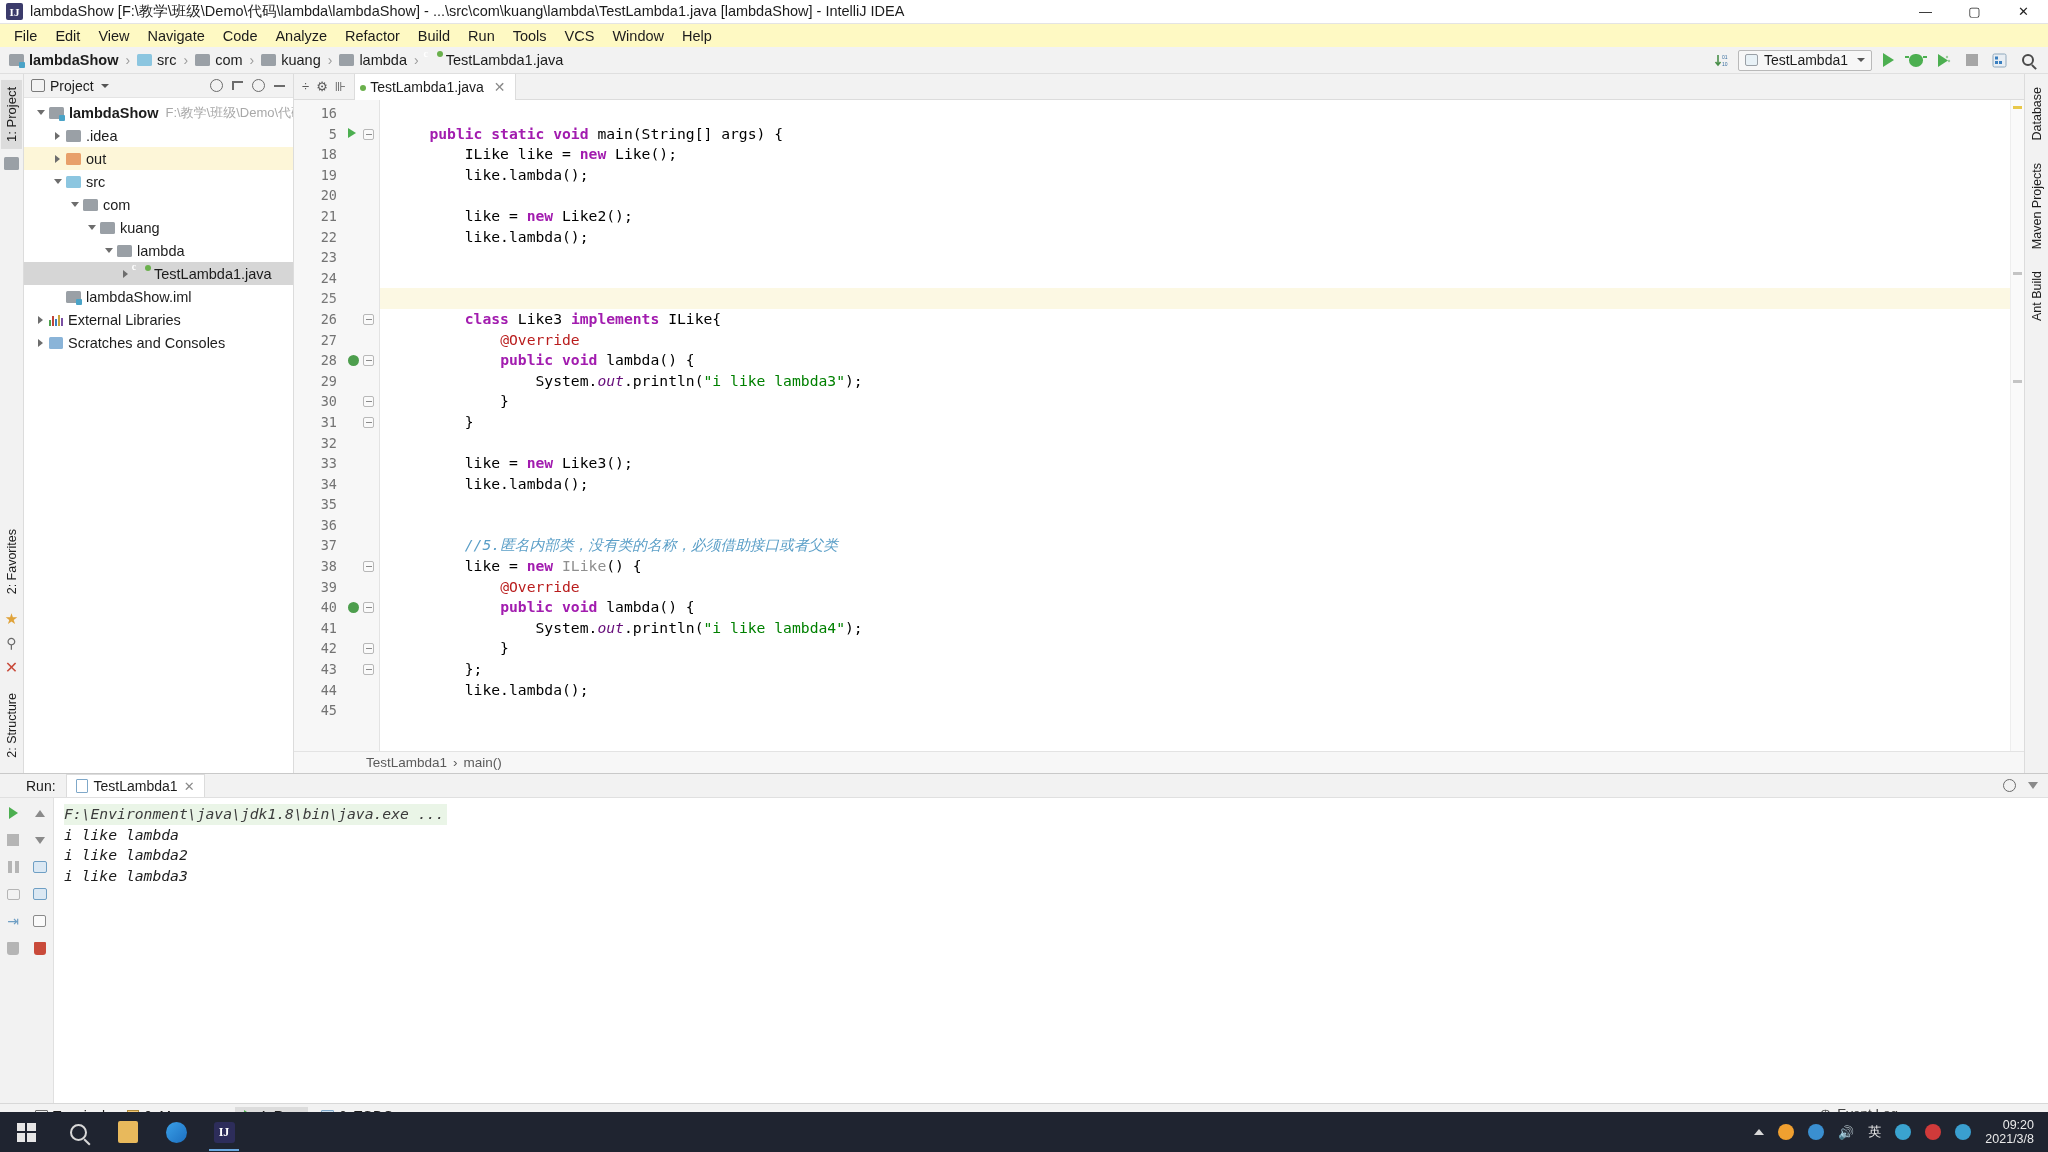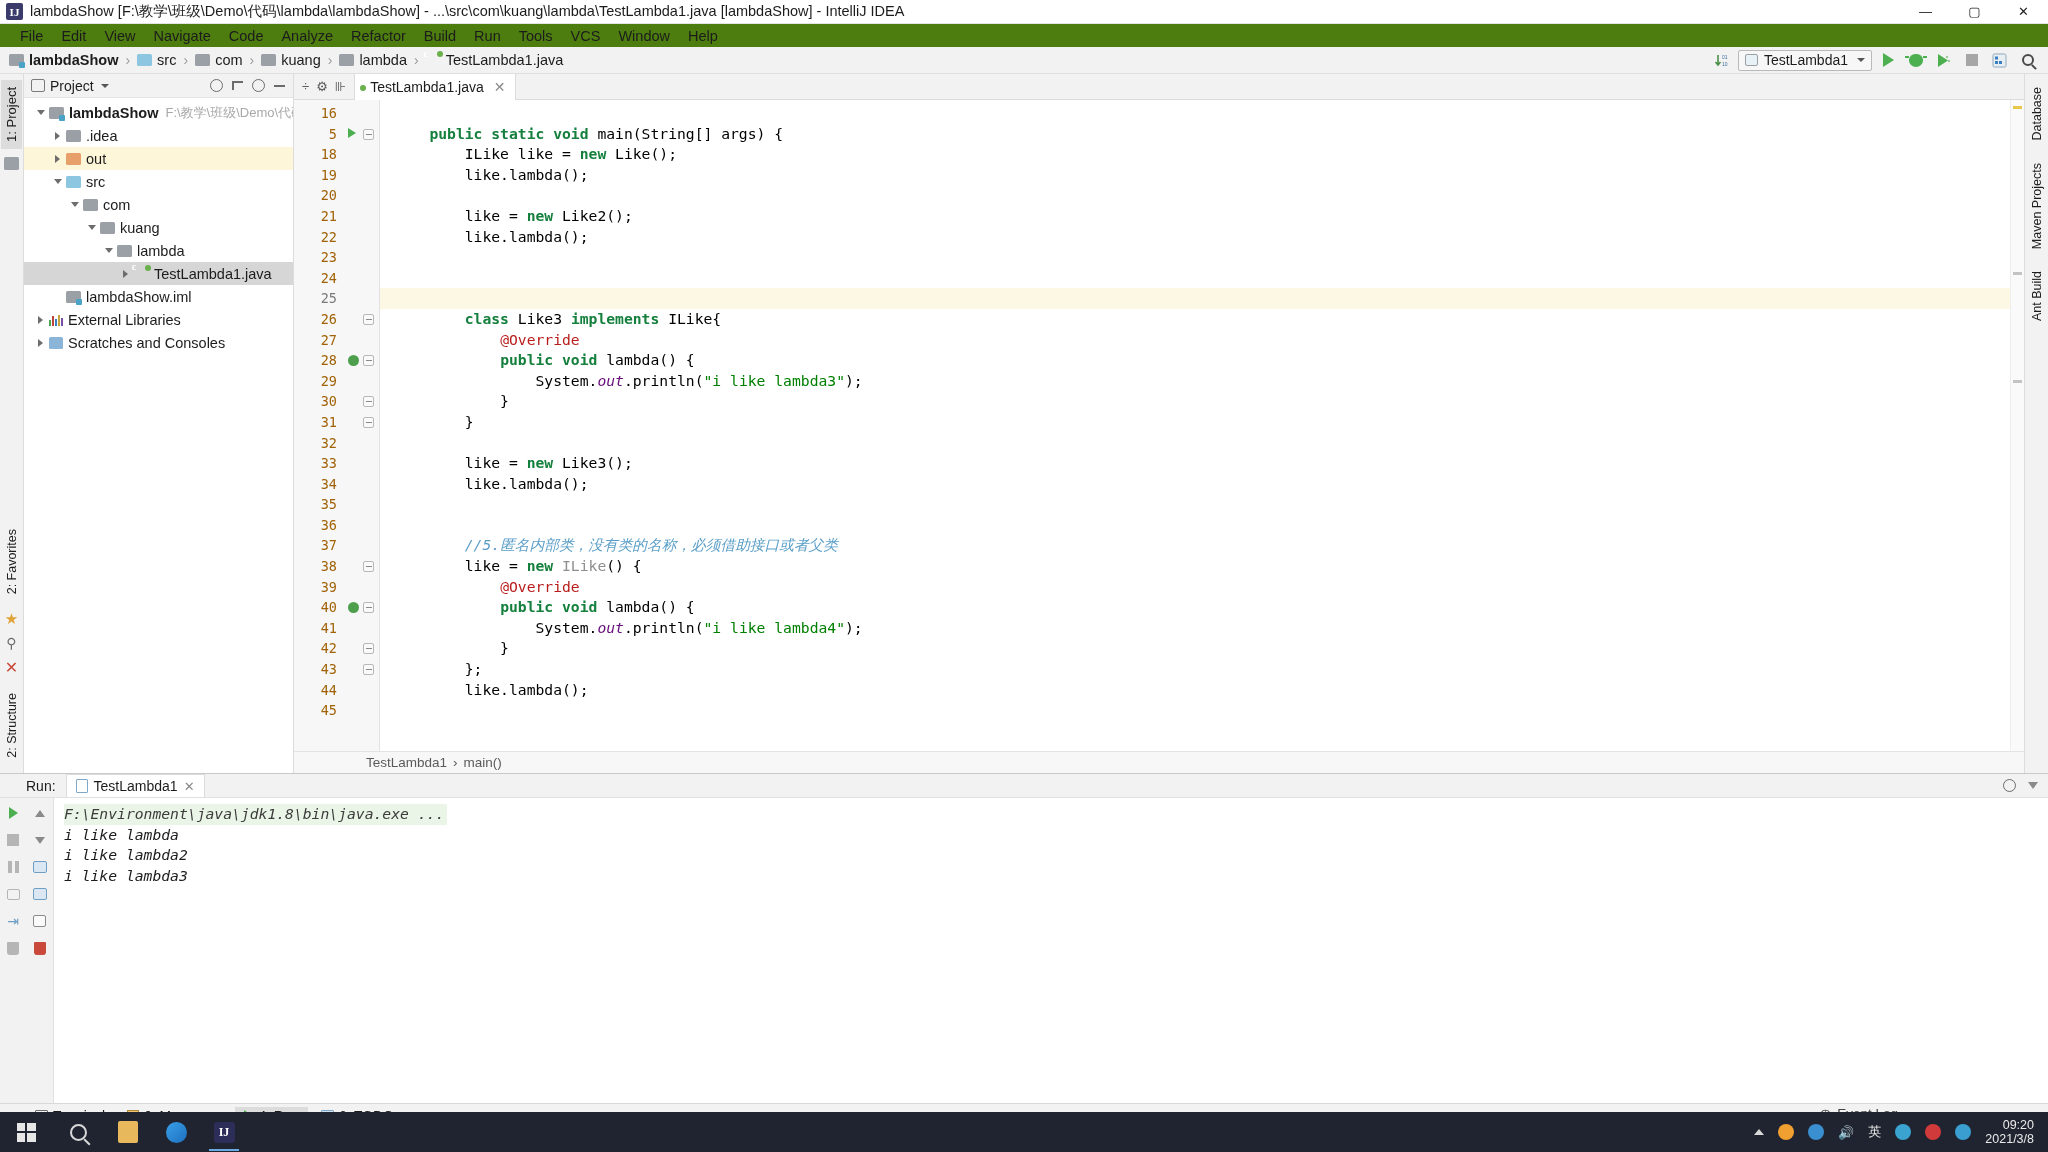--- a/index.html
+++ b/index.html
@@ -39,23 +39,23 @@
   .win-btns { margin-left: auto; display: flex; height: 100%; }
   .win-btn {
     width: 49px; height: 100%;
     display: flex; align-items: center; justify-content: center;
     color: #222; font-size: 13px;
   }
 
   
   .menubar {
     height: 23px; min-height: 23px;
-    background: #4d7c0f;
+    background: #fef9c3;
     display: flex; align-items: center;
-    padding-left: 11px;
+    padding-left: 5px;
   }
   .menu-item {
     font-size: 14.5px; color: #1c1c1c;
     padding: 2px 9px;
     white-space: nowrap;
   }
 
   
   .navbar {
     height: 27px; min-height: 27px;
@@ -213,28 +213,28 @@
   }
   .gutter-marks { width:34px; background:#f7f7f7; border-right:1px solid #e3e3e3; flex:0 0 auto; position:relative;}
   .codewrap { flex:1; position:relative; overflow:hidden; }
   .code {
     font-family:"DejaVu Sans Mono", monospace;
     font-size: 14.7px; line-height: 20.6px;
     white-space: pre; padding-left: 14px; padding-top: 3px;
   }
   .gline {
     height: 20.6px; line-height:20.6px; text-align:right;
-    padding-right:9px; font-size:13.5px; color:#a16207;
+    padding-right:9px; font-size:13.5px; color:#737373;
   }
   .gline.cur { color:#7a7a7a; }
   .gutter-inner { padding-top: 3px; }
   .hl-row { position:absolute; left:0; right:0; height:20.6px; background:#fcf8e3; }
   .caret { display:inline-block;width:1.5px;height:15px;background:#2a2a2a;vertical-align:-3px;}
 
-  .kw { color:#15803d; font-weight:bold; }
+  .kw { color:#a21caf; font-weight:bold; }
   .str { color:#008000; }
   .cmt-tag { color:#5a9ec7; font-style:italic;}
   .ann { color:#b91c1c; }
   .ident { color:#000000; }
   .fld { color:#660e7a; font-style:italic; }
   .type-dim { color:#8f8f8f; }
 
   .run-arrow-g {
     width:0;height:0;border-left:8px solid #4caf50;
     border-top:5px solid transparent;border-bottom:5px solid transparent;

